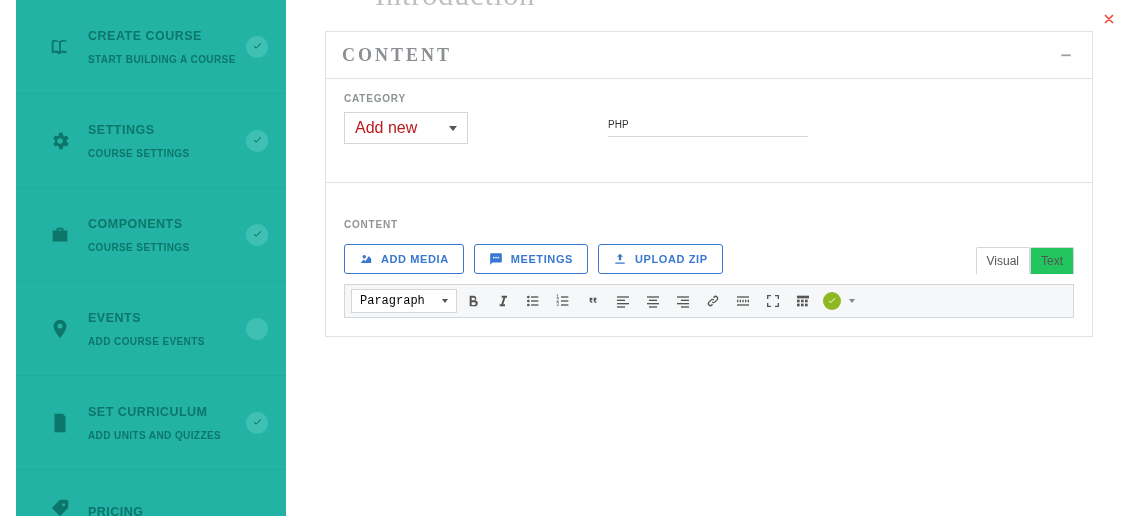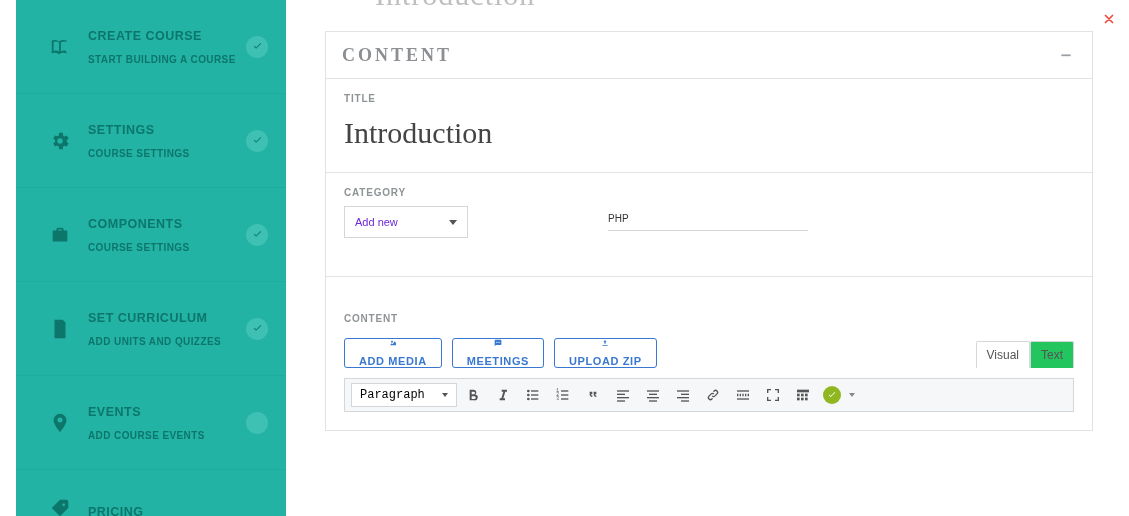--- a/index.html
+++ b/index.html
@@ -135,22 +135,22 @@
     gap: 140px;
     margin-top: 4px;
   }
   .select-box {
     border: 1px solid #d3d7da;
     height: 32px;
     width: 124px;
     display: flex;
     align-items: center;
     padding: 0 10px;
-    font-size: 11px;
-    color: #6d28d9;
+    font-size: 16px;
+    color: #b91c1c;
     justify-content: space-between;
     cursor: pointer;
   }
   .select-box .caret { border-top: 5px solid #555; border-left: 4px solid transparent; border-right: 4px solid transparent; }
   .cat-value {
     font-size: 10px;
     color: #333;
     border-bottom: 1px solid #d3d7da;
     padding-bottom: 6px;
     min-width: 200px;
@@ -169,21 +169,20 @@
     height: 30px;
     padding: 0 14px;
     display: flex;
     align-items: center;
     font-size: 11px;
     font-weight: 700;
     letter-spacing: 0.6px;
     gap: 8px;
     cursor: pointer;
     background: #fff;
-    flex-direction: column;
   }
   .pill-btn svg { width: 14px; height: 14px; fill: #3978d0; }
   .tab-bar {
     margin-left: auto;
     display: flex;
     align-items: flex-end;
   }
   .tab {
     border: 1px solid #d3d7da;
     border-bottom: none;
@@ -319,45 +318,45 @@
     <span class="side-badge">
       <svg viewBox="0 0 24 24">
           <path d="M20 6L9 17l-5-5 1.4-1.4L9 14.2 18.6 4.6z"></path>
         </svg>
     </span>
   </div>
 
   <div class="side-item">
     <span class="side-icon">
       <svg viewBox="0 0 24 24">
+          <path d="M12 2a7 7 0 00-7 7c0 5 7 13 7 13s7-8 7-13a7 7 0 00-7-7zm0 9.5A2.5 2.5 0 1112 6a2.5 2.5 0 010 5.5z"></path>
+        </svg>
+    </span>
+    <div class="side-text">
+      <div class="side-title">EVENTS</div>
+      <div class="side-sub">ADD COURSE EVENTS</div>
+    </div>
+    <span class="side-badge"></span>
+  </div>
+
+  <div class="side-item">
+    <span class="side-icon">
+      <svg viewBox="0 0 24 24">
           <path d="M6 2h9l3 3v17H6V2zm2 5h8v1H8V7zm0 3h8v1H8v-1zm0 3h8v1H8v-1zm0 3h5v1H8v-1z"></path>
         </svg>
     </span>
     <div class="side-text">
       <div class="side-title">SET CURRICULUM</div>
       <div class="side-sub">ADD UNITS AND QUIZZES</div>
     </div>
     <span class="side-badge">
       <svg viewBox="0 0 24 24">
           <path d="M20 6L9 17l-5-5 1.4-1.4L9 14.2 18.6 4.6z"></path>
         </svg>
     </span>
-  </div>
-
-  <div class="side-item">
-    <span class="side-icon">
-      <svg viewBox="0 0 24 24">
-          <path d="M12 2a7 7 0 00-7 7c0 5 7 13 7 13s7-8 7-13a7 7 0 00-7-7zm0 9.5A2.5 2.5 0 1112 6a2.5 2.5 0 010 5.5z"></path>
-        </svg>
-    </span>
-    <div class="side-text">
-      <div class="side-title">EVENTS</div>
-      <div class="side-sub">ADD COURSE EVENTS</div>
-    </div>
-    <span class="side-badge"></span>
   </div>
 
   <div class="side-item">
     <span class="side-icon">
       <svg viewBox="0 0 24 24">
           <path d="M21 12l-9 9-9-9 9-9h7a2 2 0 012 2v7zm-5-5a1.5 1.5 0 100 3 1.5 1.5 0 000-3z"></path>
         </svg>
     </span>
     <div class="side-text">
       <div class="side-title">PRICING</div>
@@ -372,24 +371,20 @@
   <div class="panel">
     <div class="panel-head">
       <div class="panel-head-title">CONTENT</div>
       <div class="collapse-btn">
         <svg viewBox="0 0 24 24">
             <rect x="4" y="11" width="16" height="3"></rect>
           </svg>
       </div>
     </div>
 
-    <div class="section">
-      <div class="sec-label">TITLE</div>
-      <input class="title-input" value="Introduction" style="">
-    </div>
 
     <div class="section" style="padding-bottom:38px;">
       <div class="sec-label">CATEGORY</div>
       <div class="cat-row">
         <div class="select-box">
           <span>Add new</span>
           <span class="caret"></span>
         </div>
         <div class="cat-value">PHP</div>
       </div>

